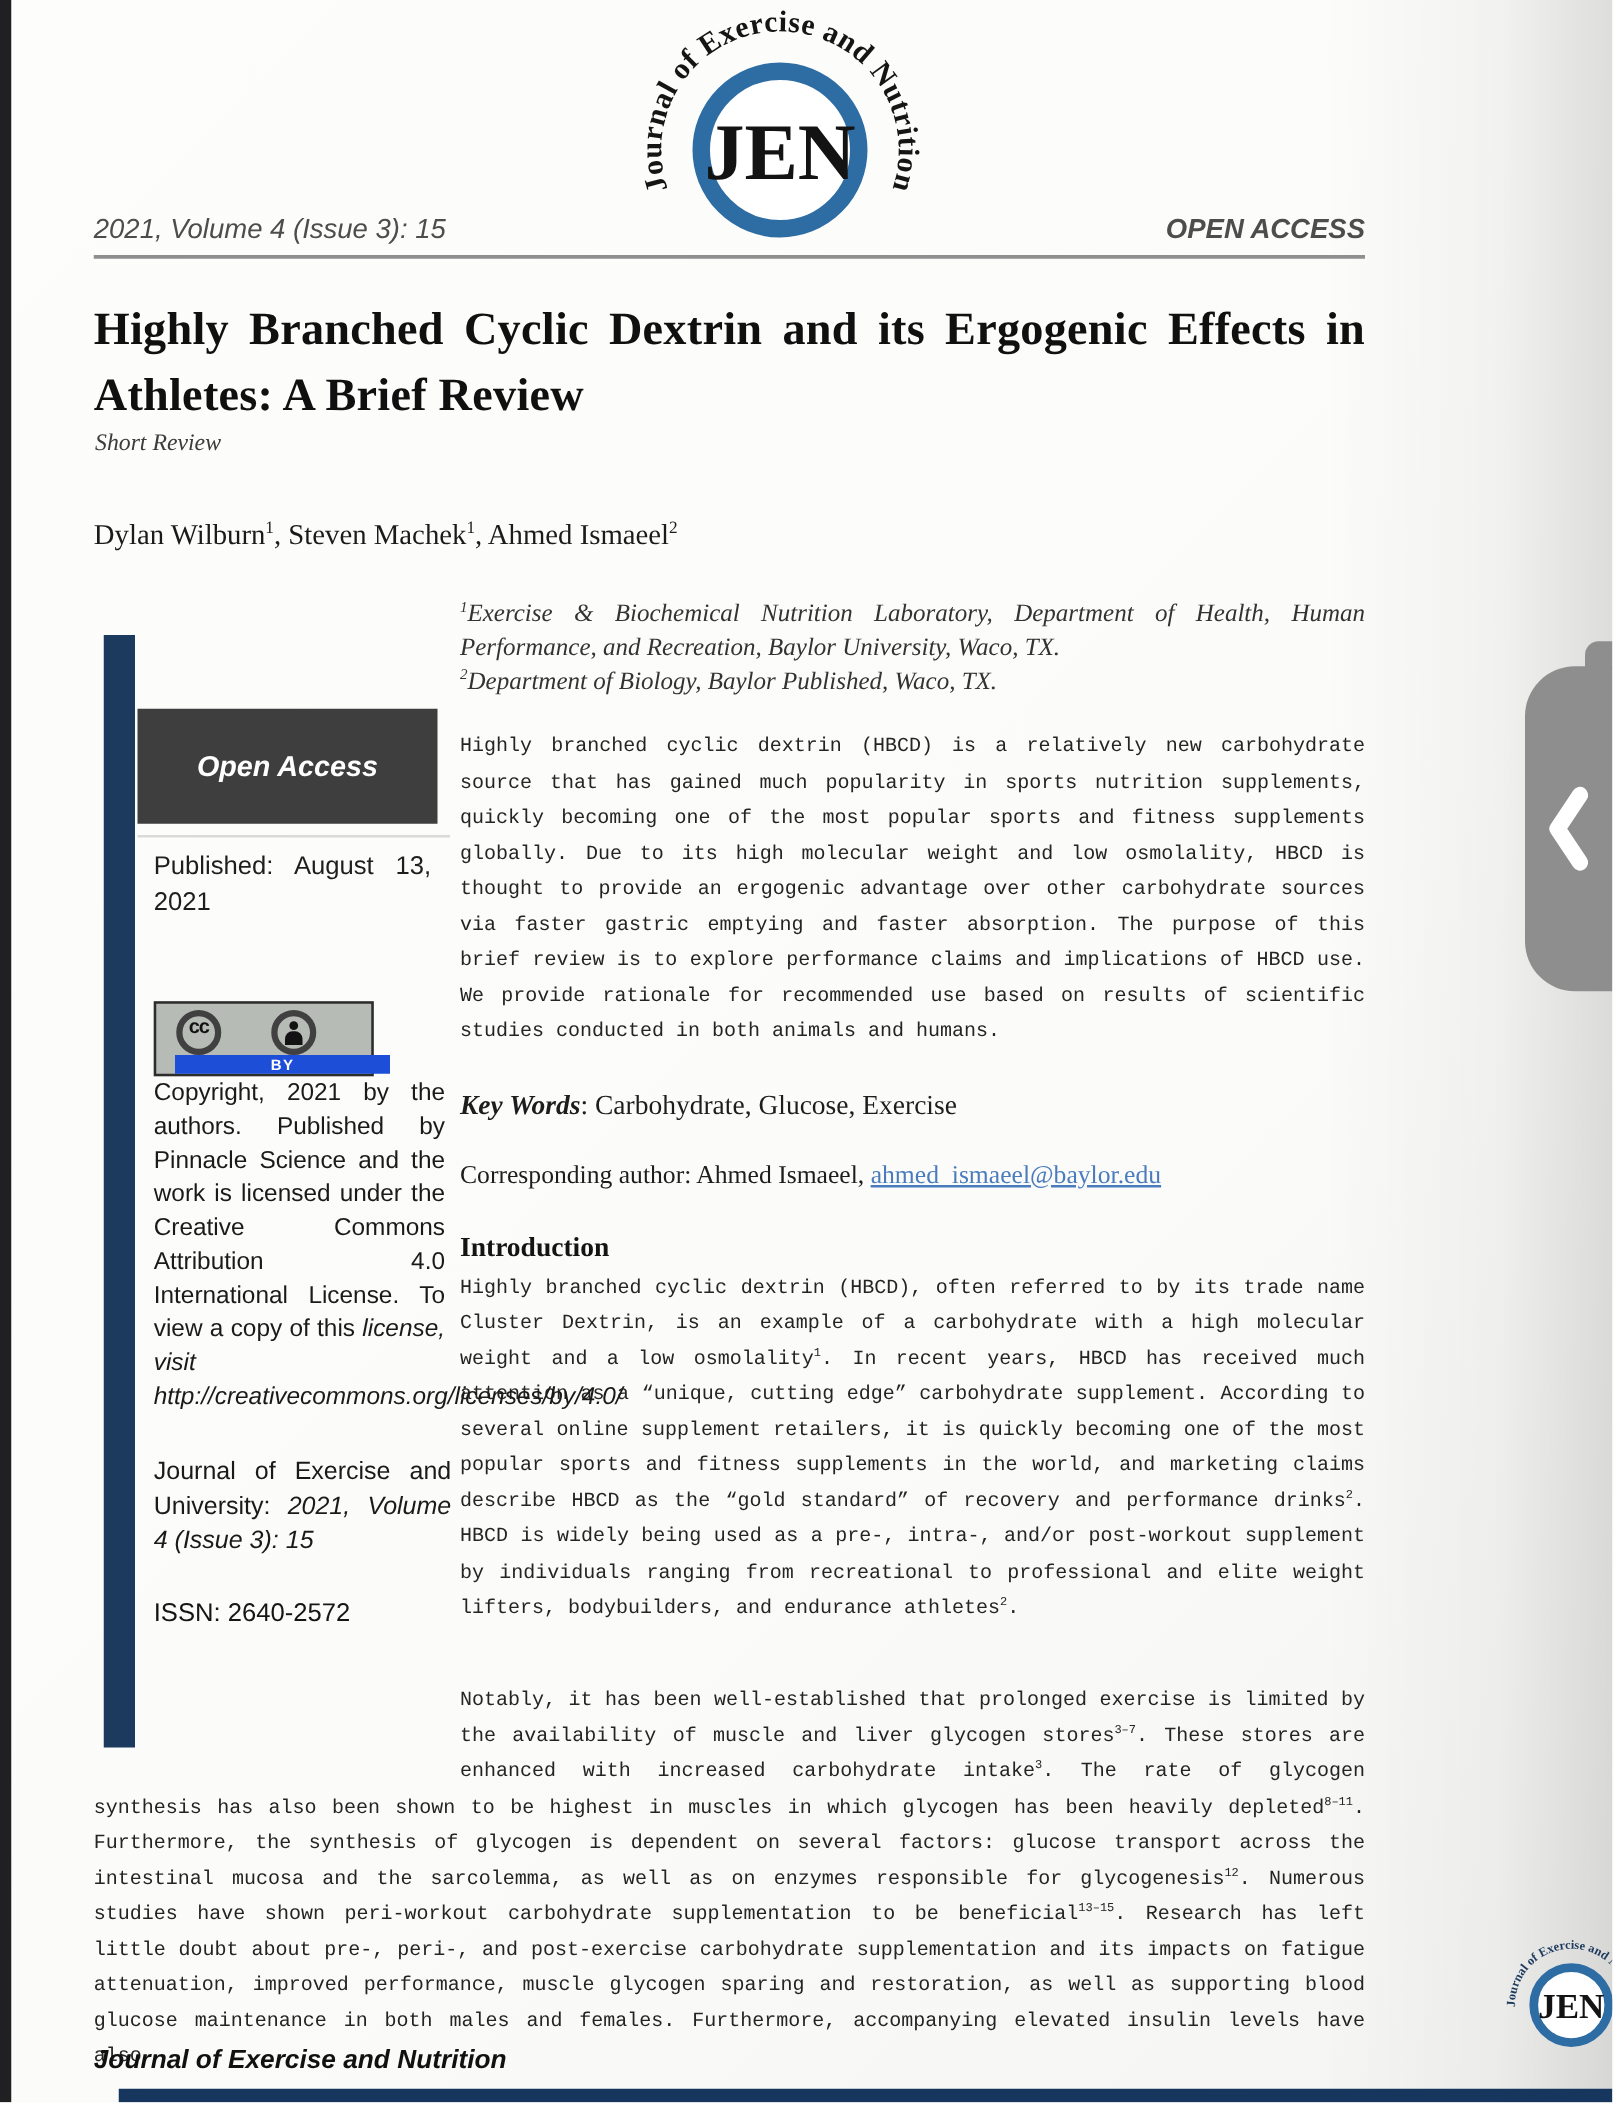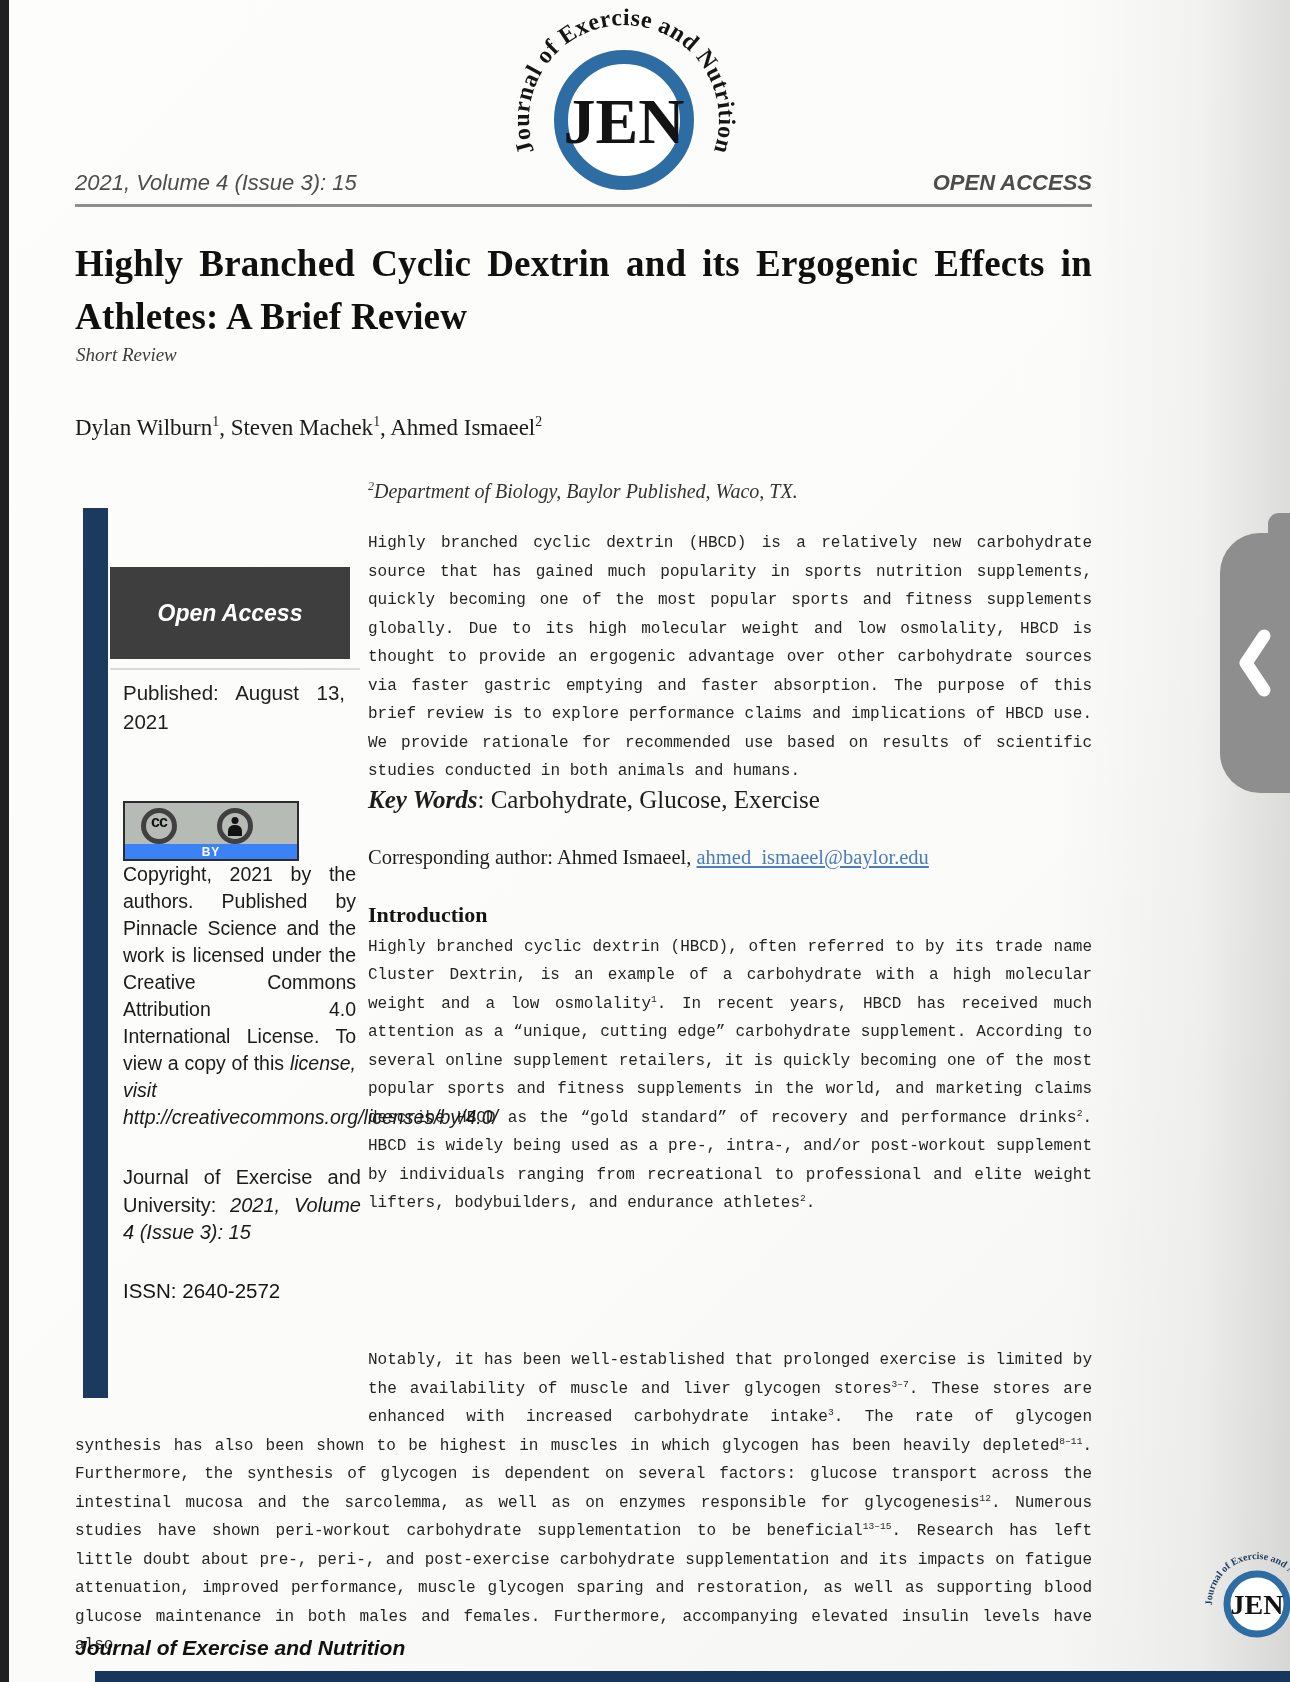--- a/index.html
+++ b/index.html
@@ -42,40 +42,40 @@
     border:2px solid #2c2c2c; }
   .cc-circle { position:absolute; top:5px; width:36px; height:36px; border:5px solid #404040; border-radius:50%;
     display:flex; justify-content:center; }
   .cc-circle.cc { left:16px; font-family:"Liberation Sans","DejaVu Sans",sans-serif; font-weight:bold;
     font-size:16px; letter-spacing:-1px; color:#121212; }
   .cc-circle.person { left:92px; }
   .person-head { position:absolute; left:50%; top:4px; transform:translateX(-50%); width:7px; height:7px;
     border-radius:50%; background:#121212; }
   .person-body { position:absolute; left:50%; top:12px; transform:translateX(-50%); width:14px; height:11px;
     border-radius:6px 6px 0 0; background:#121212; }
-  .cc-strip { position:absolute; left:0; bottom:0; width:100%; height:15px; background:#3b82f6;
+  .cc-strip { position:absolute; left:15px; bottom:0; width:100%; height:15px; background:#1d4ed8;
     display:flex; align-items:center; justify-content:center; }
   .cc-strip span { font-family:"Liberation Sans","DejaVu Sans",sans-serif; font-weight:bold; font-size:12px;
     color:#fff; letter-spacing:1px; }
   .copyright { position:absolute; left:48px; top:383px; width:233px;
     font-family:"Liberation Sans","DejaVu Sans",sans-serif; font-size:19.5px; line-height:27px;
     color:#1a1a1a; text-align:justify; }
   .journal-ref { position:absolute; left:48px; top:686px; width:238px;
     font-family:"Liberation Sans","DejaVu Sans",sans-serif; font-size:20px; line-height:27.5px;
     color:#1a1a1a; text-align:justify; }
   .issn { position:absolute; left:48px; top:801px;
     font-family:"Liberation Sans","DejaVu Sans",sans-serif; font-size:20.5px; color:#151515; }
   .seg-i { font-style:italic; }
   .seg-bi { font-style:italic; font-weight:bold; }
 
   .affiliations { font-style:italic; font-size:20px; line-height:27px; color:#333; text-align:justify;
     margin-bottom:24px; }
   .sec-heading { font-size:22px; font-weight:bold; color:#141414; margin-bottom:5px; }
   .body-par { font-size:16px; line-height:28.5px; color:#242424; text-align:justify;font-family:Liberation Mono, monospace; }
-  .keywords { font-size:25px; color:#1d1d1d; }
+  .keywords { margin-top:31px; font-size:22px; color:#1d1d1d; }
   .corresponding { margin-top:32px; font-size:20.5px; color:#1d1d1d; }
   a.email-link { color:#4a7cbd; text-decoration:underline; cursor:pointer; }
   .intro-heading { margin-top:33px; }
   .p2 { clear:left; }
   .wrap-spacer { float:left; width:293px; height:84px; }
 
   
   .nav-prev { position:absolute; right:0; top:533px; width:70px; height:260px; background:#8e8e8e;
     border-radius:40px 0 0 40px; display:flex; align-items:center; justify-content:center; cursor:pointer; }
   .nav-prev::before { content:""; position:absolute; top:-20px; right:0; width:22px; height:22px;
@@ -134,20 +134,21 @@
         <div class="cc-strip">
             <span>BY</span>
           </div>
       </div>
       <div class="copyright"><span>Copyright, 2021 by the authors. Published by Pinnacle Science and the work is licensed under the Creative Commons Attribution 4.0 International License. To view a copy of this </span><span class="seg-i">license, visit http://creativecommons.org/licenses/by/4.0/</span></div>
       <div class="journal-ref"><span>Journal of Exercise and University: </span><span class="seg-i">2021, Volume 4 (Issue 3): 15</span></div>
       <div class="issn">ISSN: 2640-2572</div>
     </div>
 
     <div class="affiliations">
+      <div><sup>1</sup><span>Exercise &amp; Biochemical Nutrition Laboratory, Department of Health, Human Performance, and Recreation, Baylor University, Waco, TX.</span></div>
       <div><sup>2</sup><span>Department of Biology, Baylor Published, Waco, TX.</span></div>
     </div>
 
     <p class="body-par">Highly branched cyclic dextrin (HBCD) is a relatively new carbohydrate source that has gained much popularity in sports nutrition supplements, quickly becoming one of the most popular sports and fitness supplements globally. Due to its high molecular weight and low osmolality, HBCD is thought to provide an ergogenic advantage over other carbohydrate sources via faster gastric emptying and faster absorption. The purpose of this brief review is to explore performance claims and implications of HBCD use. We provide rationale for recommended use based on results of scientific studies conducted in both animals and humans.</p>
 
     <div class="keywords"><span class="seg-bi">Key Words</span><span>: Carbohydrate, Glucose, Exercise</span></div>
     <div class="corresponding"><span>Corresponding author: Ahmed Ismaeel, </span><a class="email-link" href="#">ahmed_ismaeel@baylor.edu</a></div>
 
     <div class="sec-heading intro-heading">Introduction</div>
     <p class="body-par"><span>Highly branched cyclic dextrin (HBCD), often referred to by its trade name Cluster Dextrin, is an example of a carbohydrate with a high molecular weight and a low osmolality</span><sup>1</sup><span>. In recent years, HBCD has received much attention as a “unique, cutting edge” carbohydrate supplement. According to several online supplement retailers, it is quickly becoming one of the most popular sports and fitness supplements in the world, and marketing claims describe HBCD as the “gold standard” of recovery and performance drinks</span><sup>2</sup><span>. HBCD is widely being used as a pre-, intra-, and/or post-workout supplement by individuals ranging from recreational to professional and elite weight lifters, bodybuilders, and endurance athletes</span><sup>2</sup><span>.</span></p>

